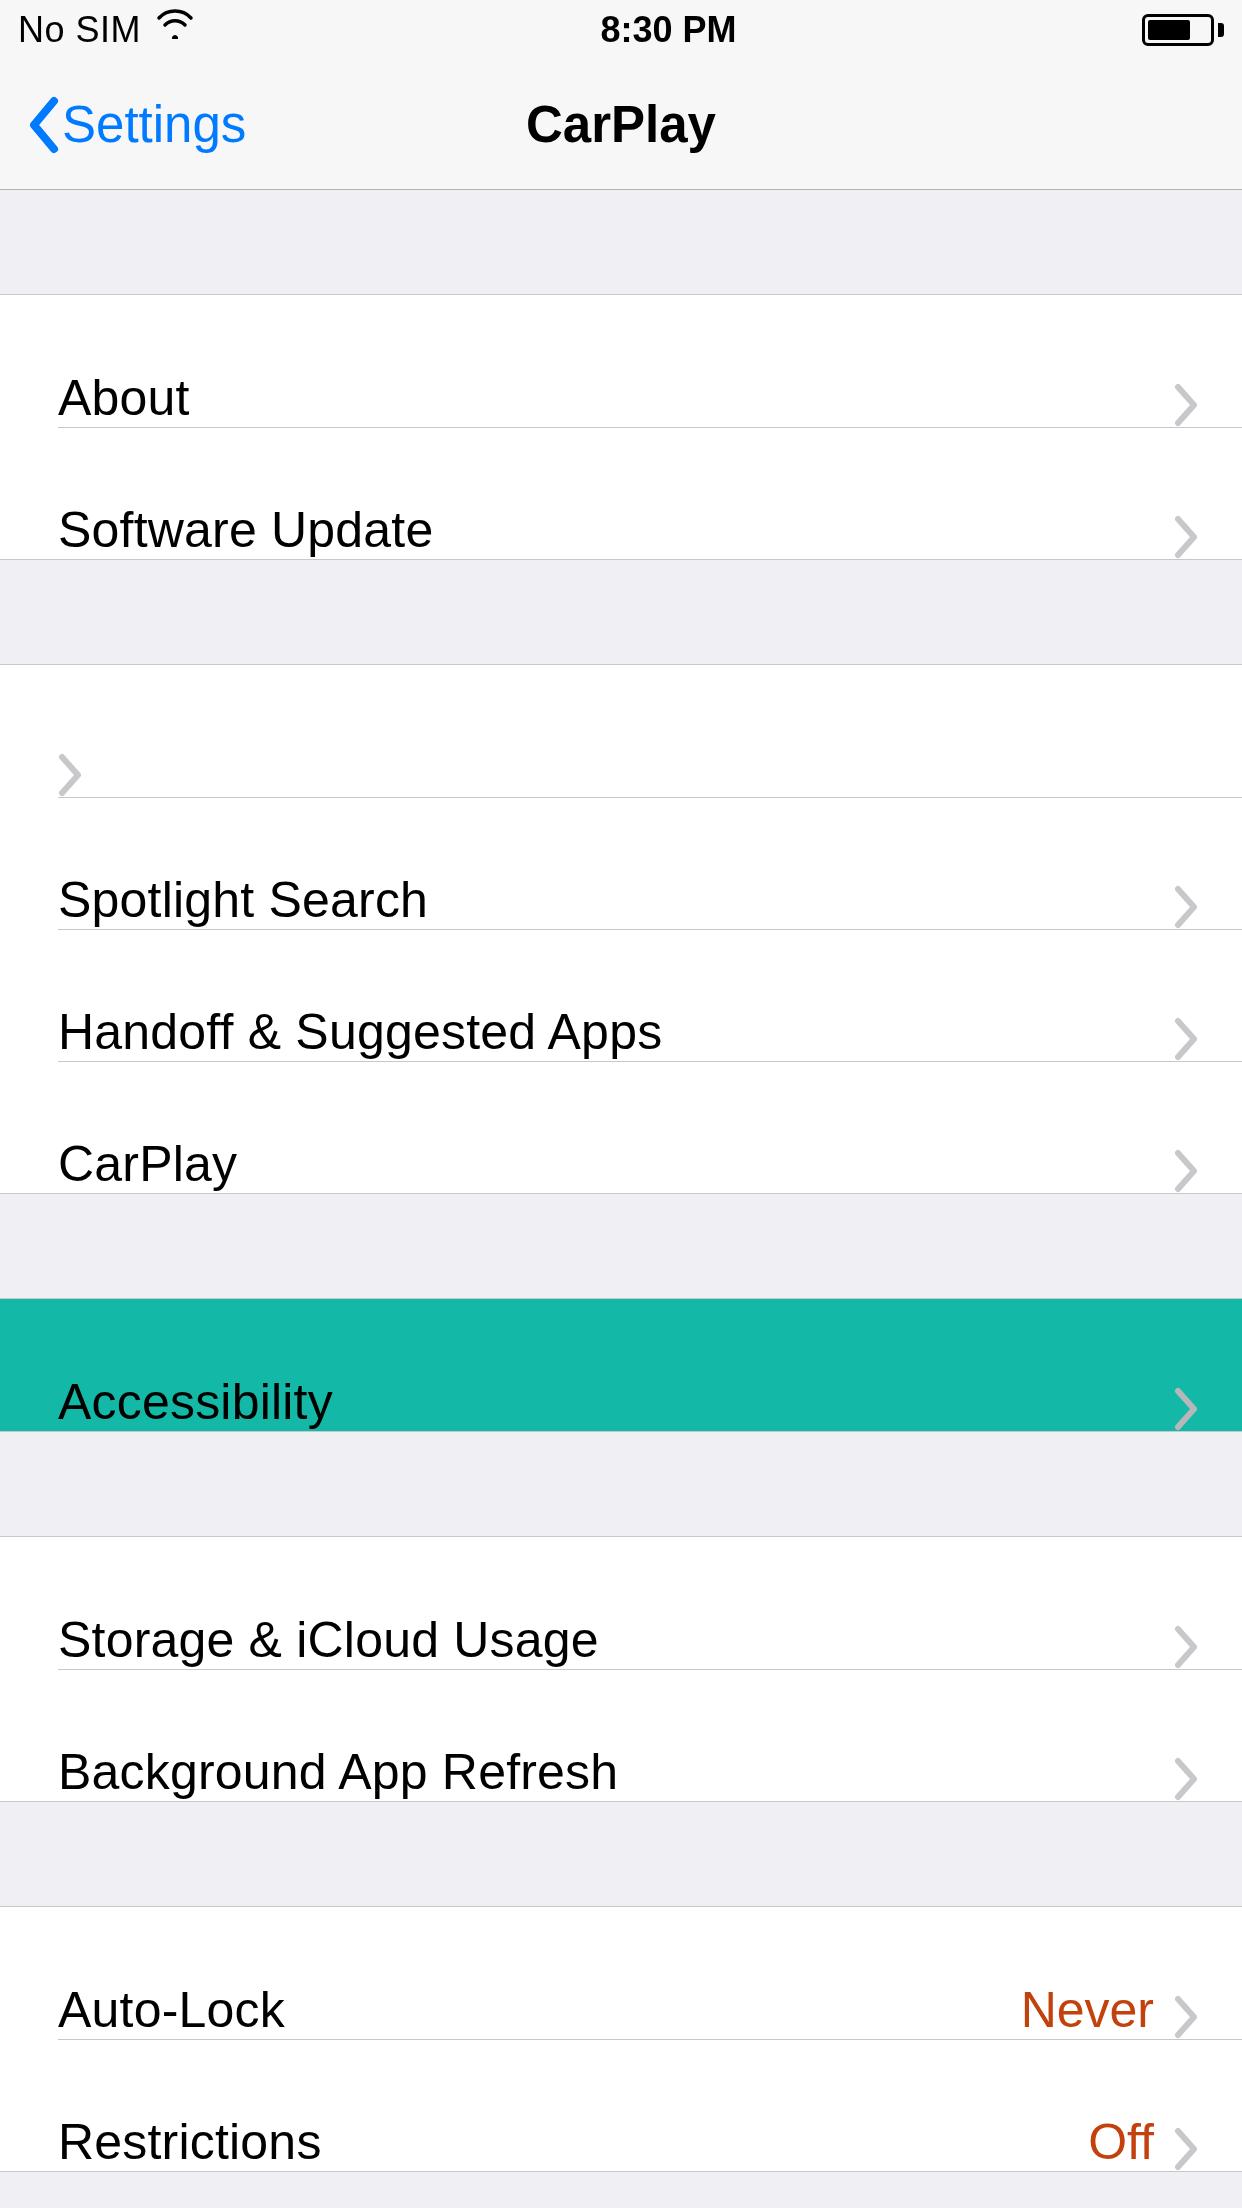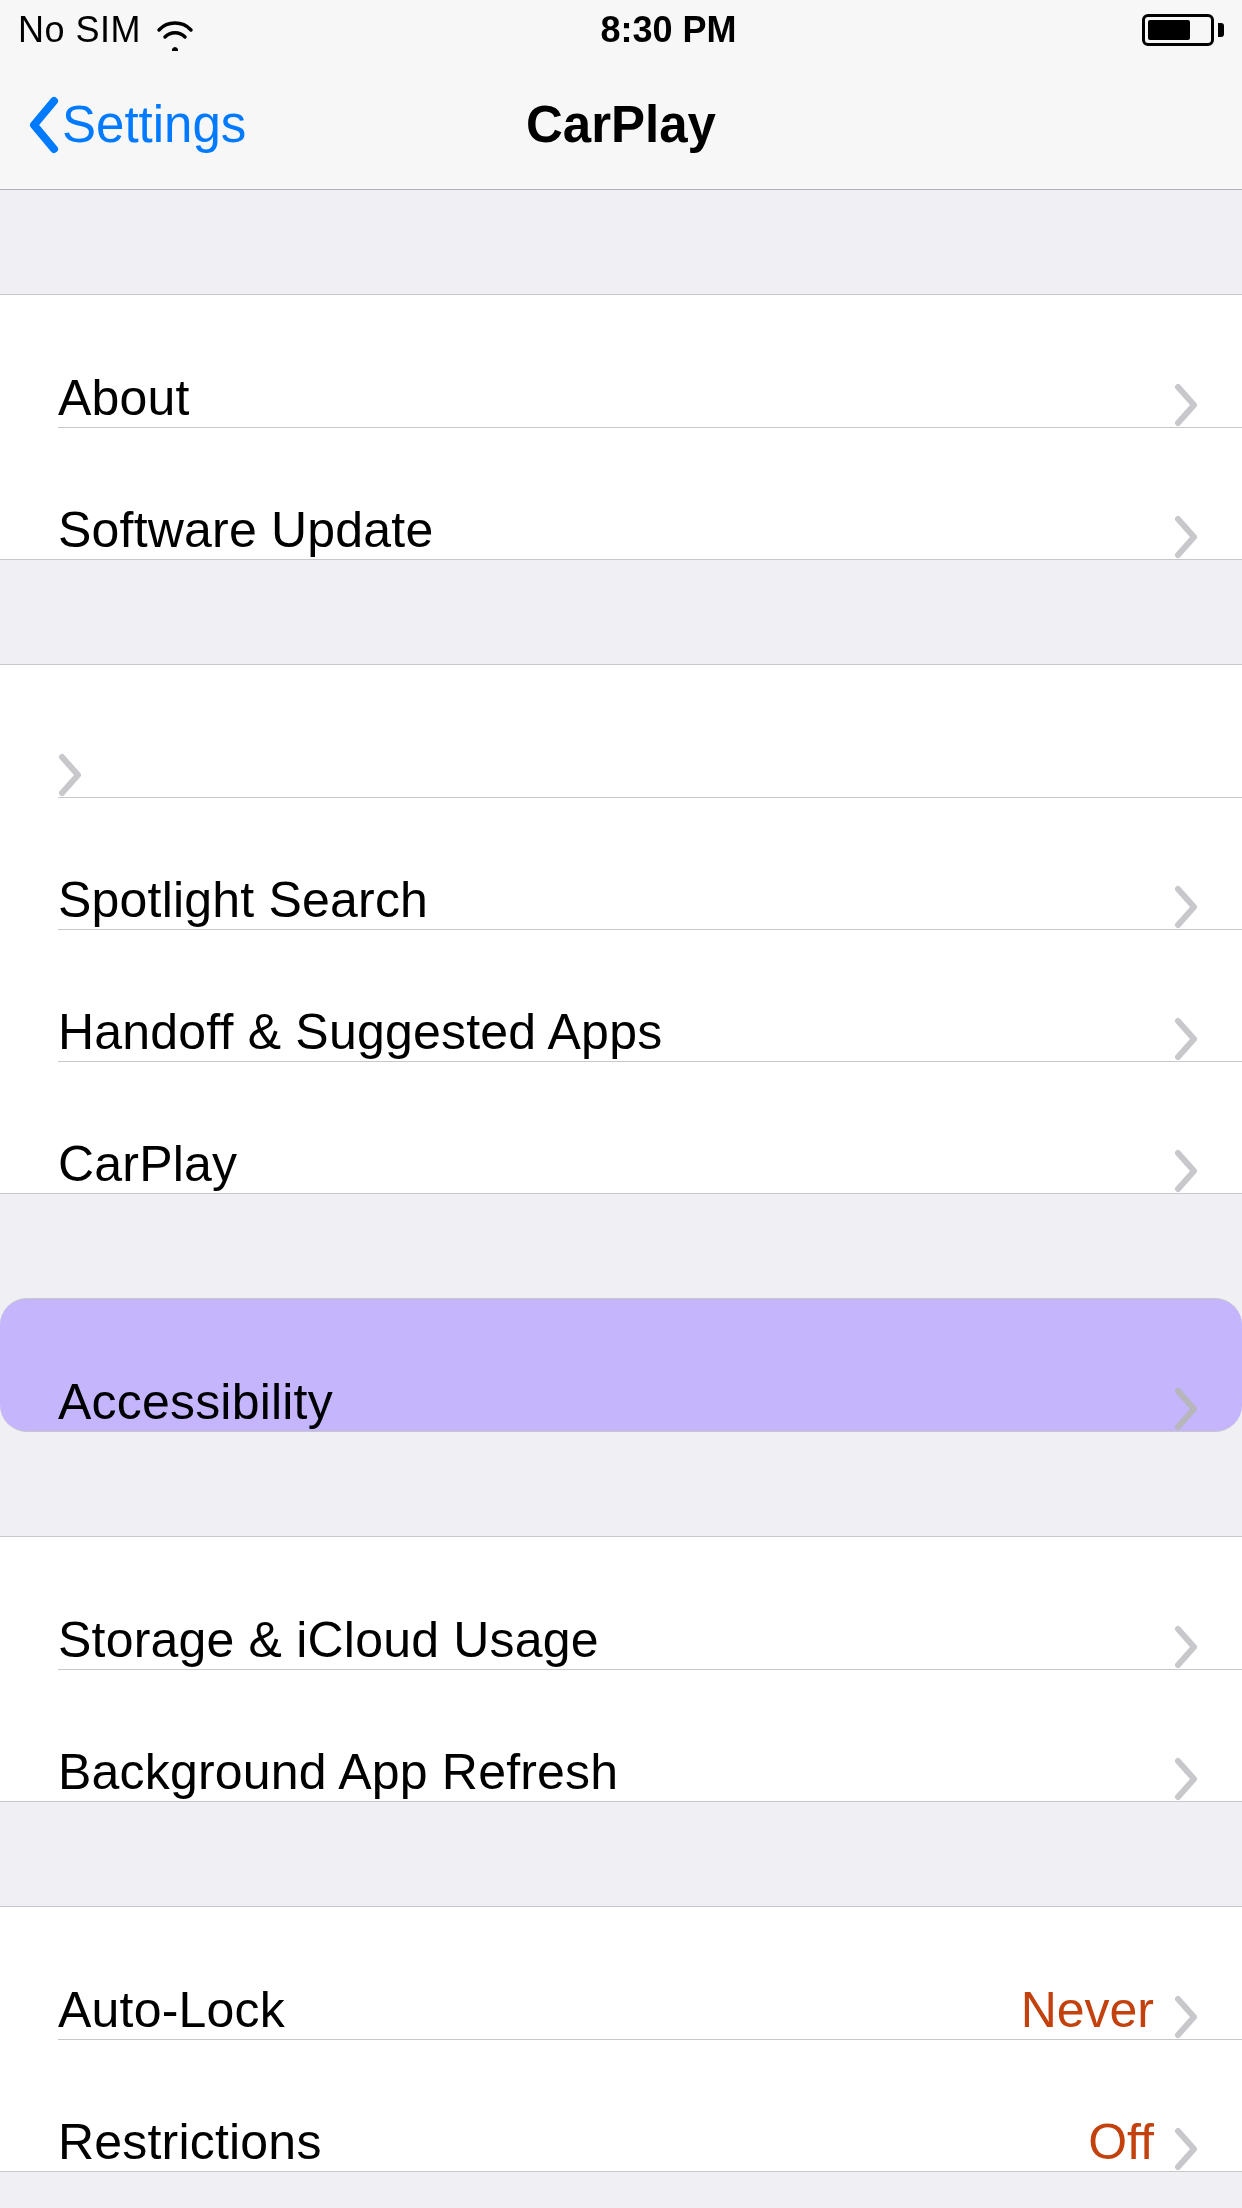--- a/index.html
+++ b/index.html
@@ -16,21 +16,21 @@
   .status-bar {
     height: 60px;
     display: flex;
     align-items: center;
     justify-content: space-between;
     padding: 0 18px;
     font-size: 36px;
     font-weight: 400;
     background: #f7f7f8;
   }
-  .status-left { display: flex; align-items: flex-end; gap: 14px; }
+  .status-left { display: flex; align-items: flex-start; gap: 14px; }
   .status-left .sim { letter-spacing: 0.5px; }
   .status-center { font-weight: 600; }
   .status-right { display: flex; align-items: center; }
 
   .wifi-icon svg { display:block; }
 
   .battery {
     display: flex; align-items: center;
     gap: 4px;
   }
@@ -114,22 +114,21 @@
     letter-spacing: 0.2px;
   }
   .row-value {
     font-size: 50px;
     color: #c2410c;
     margin-right: 20px;
   }
   .chevron svg { display:block; }
 
   .group.highlight {
-    background: #c4b5fd;
-    border-radius: 27px;
+    background: #14b8a6;
   }
 </style>
 </head>
 <body>
 
 <div class="status-bar">
   <div class="status-left">
     <span class="sim">No SIM</span>
     <span class="wifi-icon">
       <svg width="40" height="30" viewBox="0 0 40 30">

